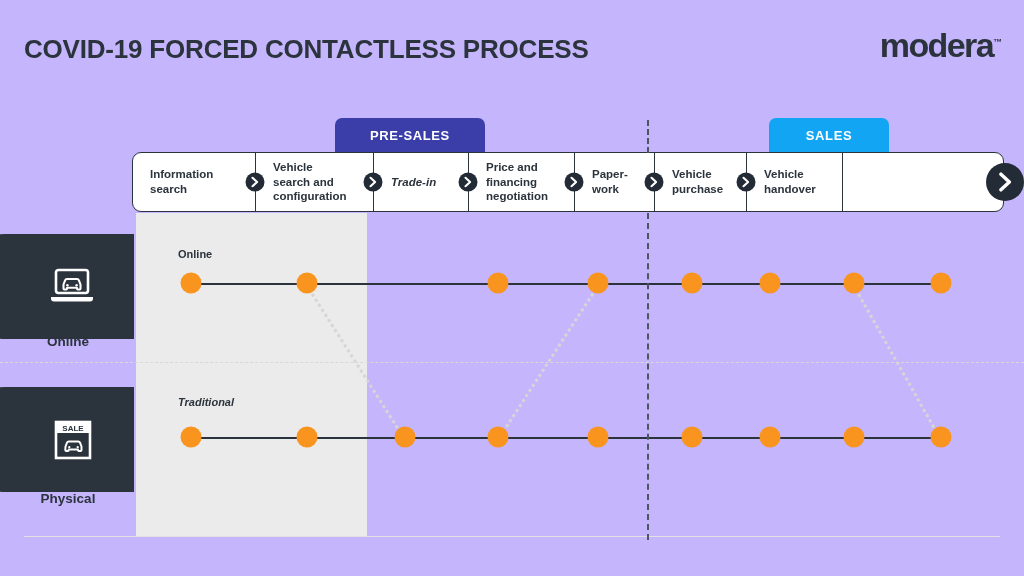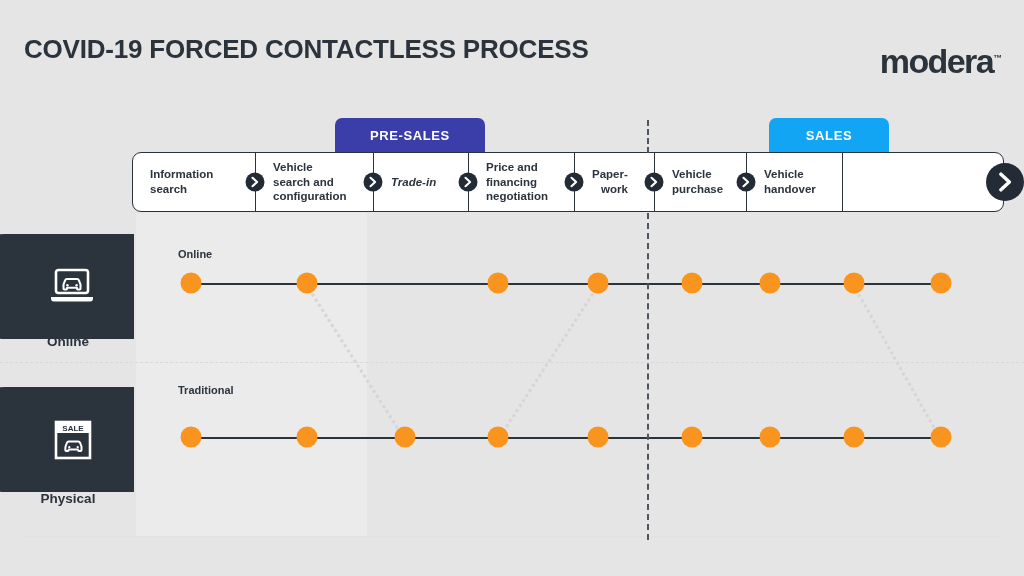--- a/index.html
+++ b/index.html
@@ -4,41 +4,41 @@
 <style>
   html, body {
     margin: 0;
     padding: 0;
     background: #ffffff;
   }
   #stage {
     position: relative;
     width: 1024px;
     height: 576px;
-    background: #e5e5e5;
+    background: #c4b5fd;
     overflow: hidden;
     font-family: "Liberation Sans", sans-serif;
     color: #2b333c;
   }
 
   
   #page-title {
     position: absolute;
     left: 24px;
     top: 34px;
     font-size: 26px;
     font-weight: bold;
     letter-spacing: -0.2px;
     color: #2b333c;
     white-space: nowrap;
   }
   #brand-logo {
     position: absolute;
     right: 22px;
-    top: 44px;
+    top: 28px;
     font-size: 34px;
     font-weight: bold;
     letter-spacing: -1.6px;
     color: #2b333c;
     line-height: 1;
   }
   #brand-logo .tm {
     font-size: 9px;
     vertical-align: super;
     letter-spacing: 0;
@@ -200,21 +200,21 @@
 
   
   .row-label {
     position: absolute;
     font-size: 11px;
     font-weight: bold;
     color: #2b333c;
     z-index: 4;
   }
   #row-label-online      { left: 178px; top: 248px; }
-  #row-label-traditional { left: 178px; top: 384px; }
+  #row-label-traditional { left: 178px; top: 396px; font-style: italic; }
 
   .track-line {
     position: absolute;
     height: 2px;
     background: #2b333c;
     z-index: 2;
   }
   #track-online      { left: 191px; top: 283px; width: 751px; }
   #track-traditional { left: 191px; top: 437px; width: 751px; }
 
@@ -282,21 +282,21 @@
         </div>
       </div>
       <div class="step-cell" style="width: 106px;">
         <div class="step-label">Price and<br>financing<br>negotiation</div>
         <div class="chev small" style="left: 100%;">
           <svg width="9" height="11" viewBox="0 0 9 11">
             <path d="M2 1.2 L6.6 5.5 L2 9.8" fill="none" stroke="#ffffff" stroke-width="2.1" stroke-linecap="round" stroke-linejoin="round"></path>
           </svg>
         </div>
       </div>
-      <div class="step-cell" style="width: 80px; text-align: right;">
+      <div class="step-cell" style="width: 80px;">
         <div class="step-label">Paper-<br>work</div>
         <div class="chev small" style="left: 100%;">
           <svg width="9" height="11" viewBox="0 0 9 11">
             <path d="M2 1.2 L6.6 5.5 L2 9.8" fill="none" stroke="#ffffff" stroke-width="2.1" stroke-linecap="round" stroke-linejoin="round"></path>
           </svg>
         </div>
       </div>
       <div class="step-cell" style="width: 92px;">
         <div class="step-label">Vehicle<br>purchase</div>
         <div class="chev small" style="left: 100%;">

